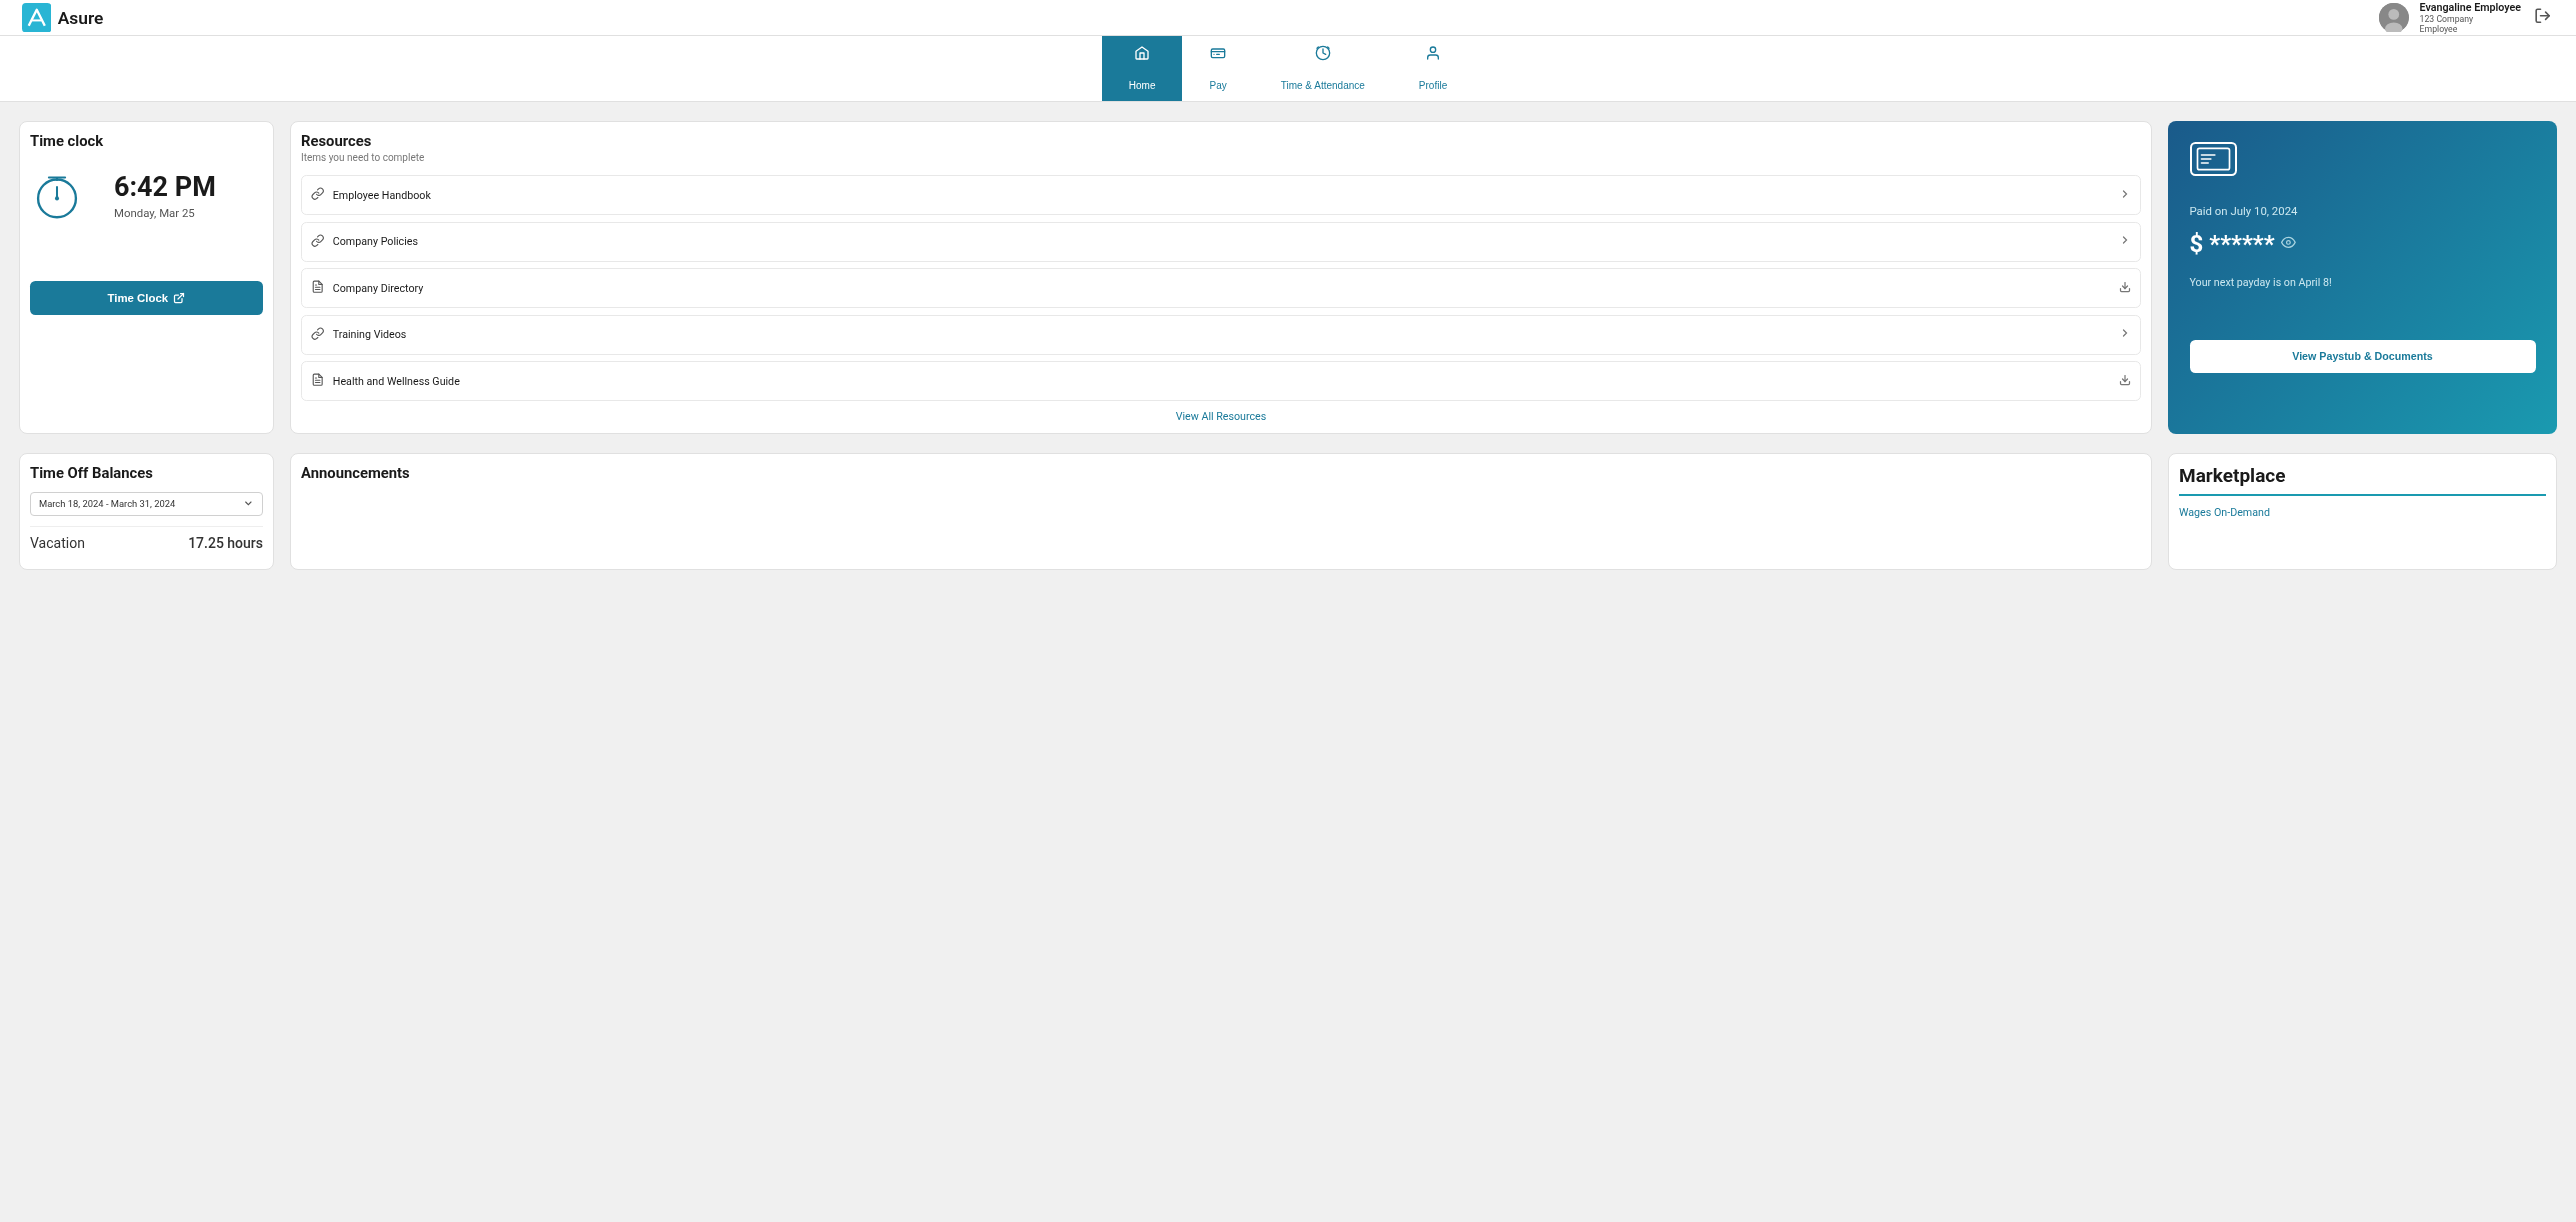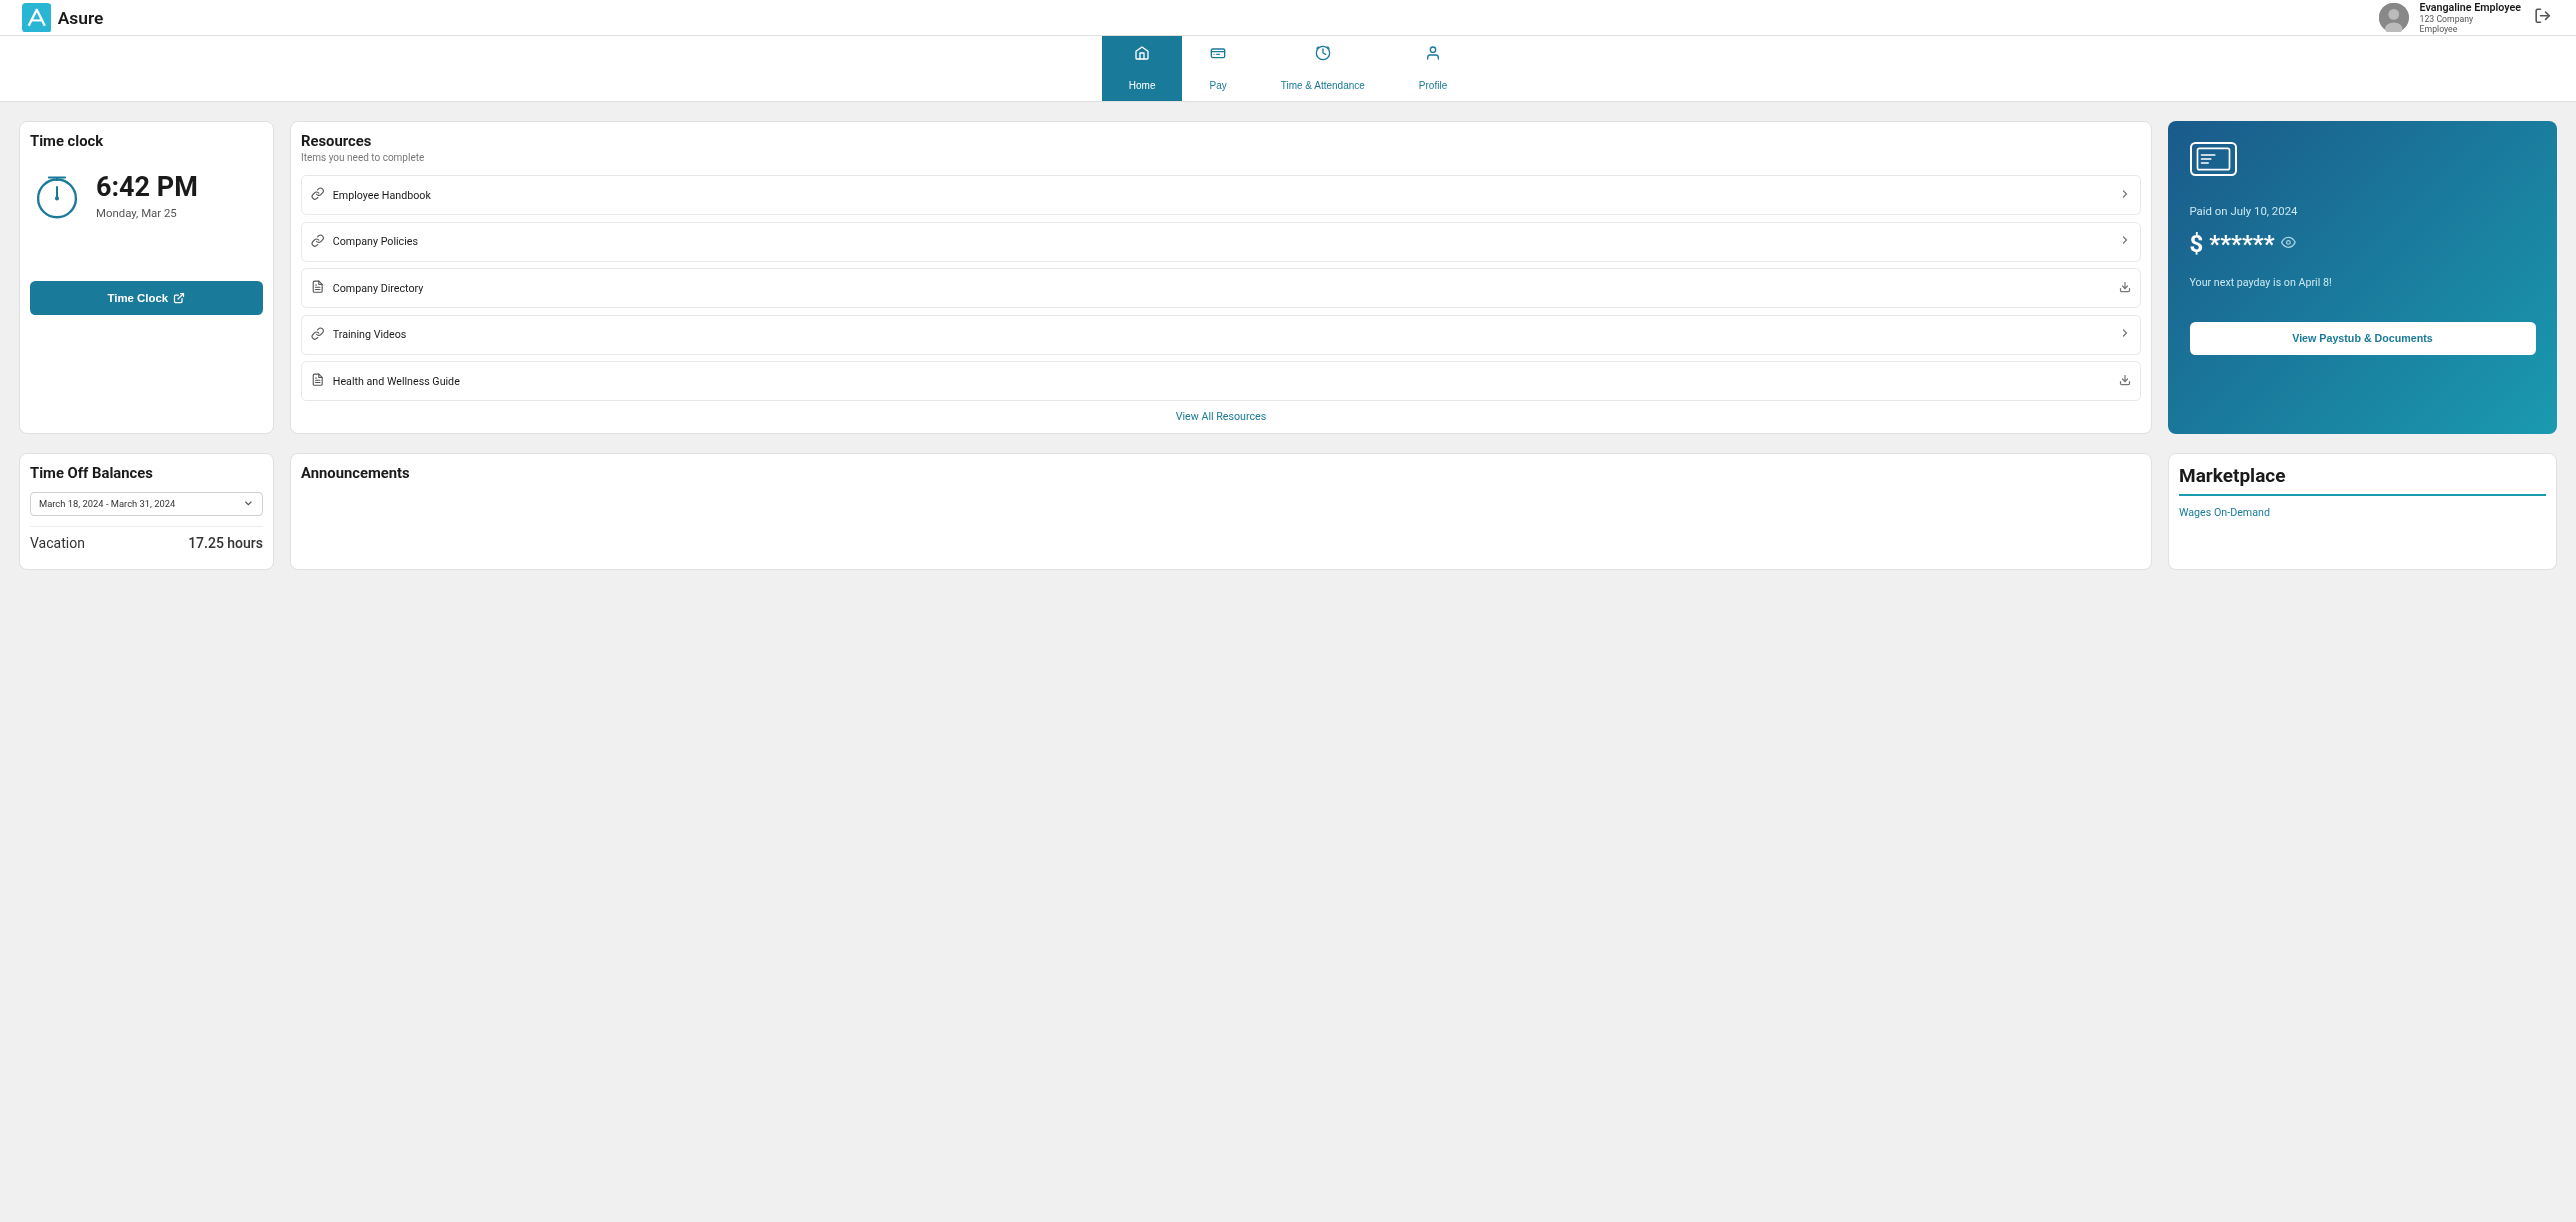--- a/index.html
+++ b/index.html
@@ -109,21 +109,21 @@
       gap: 10.7px;
     }
     .time-clock-title {
       font-size: 14.8px;
       font-weight: 700;
       color: #1a1a1a;
     }
     .clock-display {
       display: flex;
       align-items: center;
-      gap: 12px;
+      gap: 30px;
       padding: 8px 0;
     }
     .clock-icon {
       width: 54px;
       height: 54px;
     }
     .clock-time { font-size: 27px; font-weight: 700; color: #1a1a1a; }
     .clock-date { font-size: 11.4px; color: #555; margin-top: 2.7px; }
     .time-clock-btn {
       background: #1a7a9a;
@@ -194,21 +194,21 @@
     .next-payday { font-size: 10.7px; color: #cce8f0; margin-top: 5.4px; }
     .view-paystub-btn {
       background: #fff;
       color: #1a7a9a;
       border: none;
       border-radius: 5.4px;
       padding: 10.7px;
       font-size: 10.7px;
       font-weight: 600;
       cursor: pointer;
-      margin-top: 21px;
+      margin-top: 39px;
     }
 
     
     .bottom-row {
       padding: 0 19px 19px;
       display: grid;
       grid-template-columns: 255px 1fr 389px;
       gap: 16px;
     }
 

